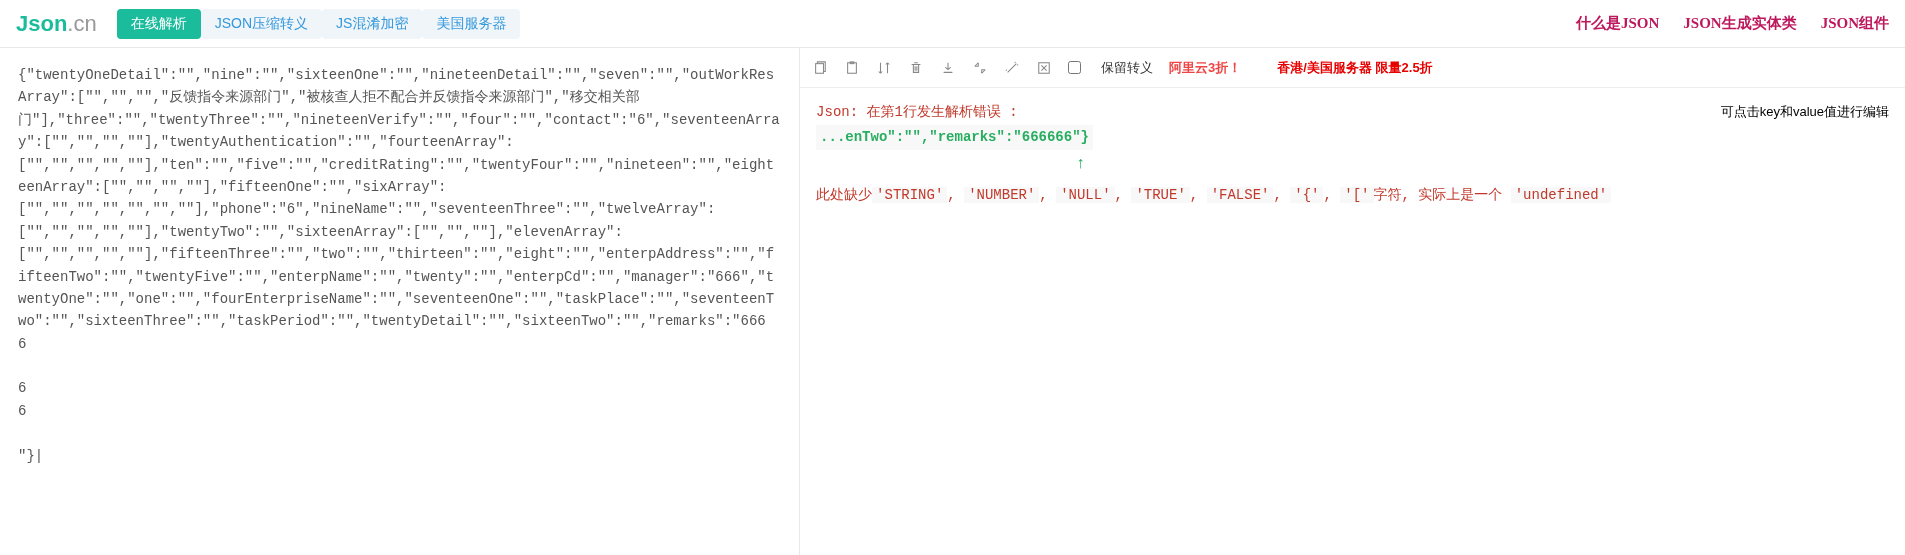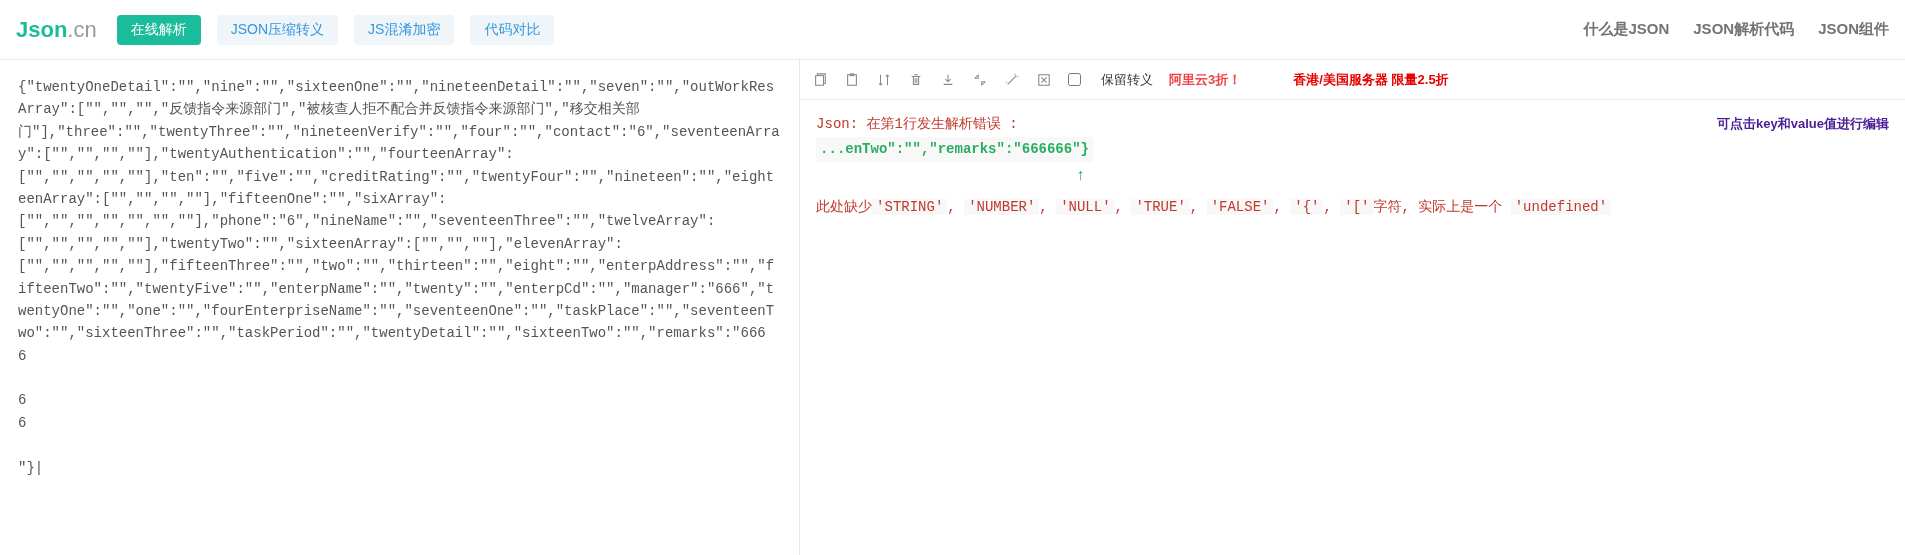--- a/index.html
+++ b/index.html
@@ -7,33 +7,33 @@
       font-family: -apple-system, BlinkMacSystemFont, "Segoe UI", Arial, sans-serif;
       font-size: 14px;
       color: #333;
       background: #fff;
     }
     .topbar {
       display: flex;
       align-items: center;
       padding: 8px 16px;
       border-bottom: 1px solid #e8e8e8;
-      height: 60px;
+      height: 48px;
     }
     .logo {
       font-size: 22px;
       font-weight: bold;
       margin-right: 20px;
     }
     .logo .j { color: #1abc9c; }
     .logo .cn { color: #999; font-weight: normal; }
     .btn {
       display: inline-block;
       padding: 6px 14px;
-      margin-right: 16px;
+      margin-right: 0;
       border-radius: 4px;
       font-size: 14px;
       cursor: pointer;
       border: none;
       background: #f0f5fa;
       color: #3498db;
     }
     .btn-primary {
       background: #1abc9c;
       color: #fff;
@@ -42,24 +42,25 @@
       content: " ▾";
       font-size: 11px;
       color: #3498db;
     }
     .nav-right {
       margin-left: auto;
       display: flex;
       gap: 24px;
     }
     .nav-link {
-      color: #737373;
+      color: #be185d;
       font-weight: bold;
       cursor: pointer;
       font-size: 15px;
+      font-family: Liberation Serif, serif;
     }
     .main {
       display: flex;
       height: calc(100vh - 48px);
     }
     .left-pane {
       width: 42%;
       border-right: 1px solid #e8e8e8;
       padding: 16px 18px;
       font-family: "Courier New", monospace;
@@ -95,37 +96,36 @@
     .tool-icon svg { width: 14px; height: 14px; }
     .checkbox-wrap {
       display: flex;
       align-items: center;
       gap: 20px;
       font-size: 13px;
       color: #333;
     }
     .checkbox-wrap input { margin: 0; }
     .promo1 { color: #ef4444; font-weight: bold; font-size: 13px; }
-    .promo2 { color: #e60000; font-weight: bold; font-size: 13px; margin-left: 36px; }
+    .promo2 { color: #e60000; font-weight: bold; font-size: 13px; margin-left: 20px; }
     .result-area {
       flex: 1;
       padding: 12px 16px;
       font-family: "Courier New", monospace;
       font-size: 14px;
       line-height: 1.8;
       position: relative;
     }
     .hint {
       position: absolute;
       top: 12px;
       right: 16px;
-      color: #4c1d95;
+      color: #000000;
       font-size: 13px;
       font-family: -apple-system, sans-serif;
-      font-weight: bold;
     }
     .err-header { color: #c0392b; }
     .err-snippet {
       color: #27ae60;
       background: #f8f8f8;
       padding: 0 4px;
       font-weight: bold;
       display: inline-block;
     }
     .arrow-up {
@@ -144,24 +144,24 @@
 </head>
 <body>
 
 <div class="topbar">
   <div class="logo">
     <span class="j">Json</span><span class="cn">.cn</span>
   </div>
   <button class="btn btn-primary">在线解析</button>
   <button class="btn">JSON压缩转义</button>
   <button class="btn">JS混淆加密</button>
-  <button class="btn">代码对比</button>
+  <button class="btn">美国服务器</button>
   <div class="nav-right">
     <span class="nav-link">什么是JSON</span>
-    <span class="nav-link">JSON解析代码</span>
+    <span class="nav-link">JSON生成实体类</span>
     <span class="nav-link">JSON组件</span>
   </div>
 </div>
 
 <div class="main">
   <div class="left-pane">{"twentyOneDetail":"","nine":"","sixteenOne":"","nineteenDetail":"","seven":"","outWorkResArray":["","","","反馈指令来源部门","被核查人拒不配合并反馈指令来源部门","移交相关部
 门"],"three":"","twentyThree":"","nineteenVerify":"","four":"","contact":"6","seventeenArray":["","","",""],"twentyAuthentication":"","fourteenArray":
 ["","","","",""],"ten":"","five":"","creditRating":"","twentyFour":"","nineteen":"","eighteenArray":["","","",""],"fifteenOne":"","sixArray":
 ["","","","","","",""],"phone":"6","nineName":"","seventeenThree":"","twelveArray":
 ["","","","",""],"twentyTwo":"","sixteenArray":["","",""],"elevenArray":

